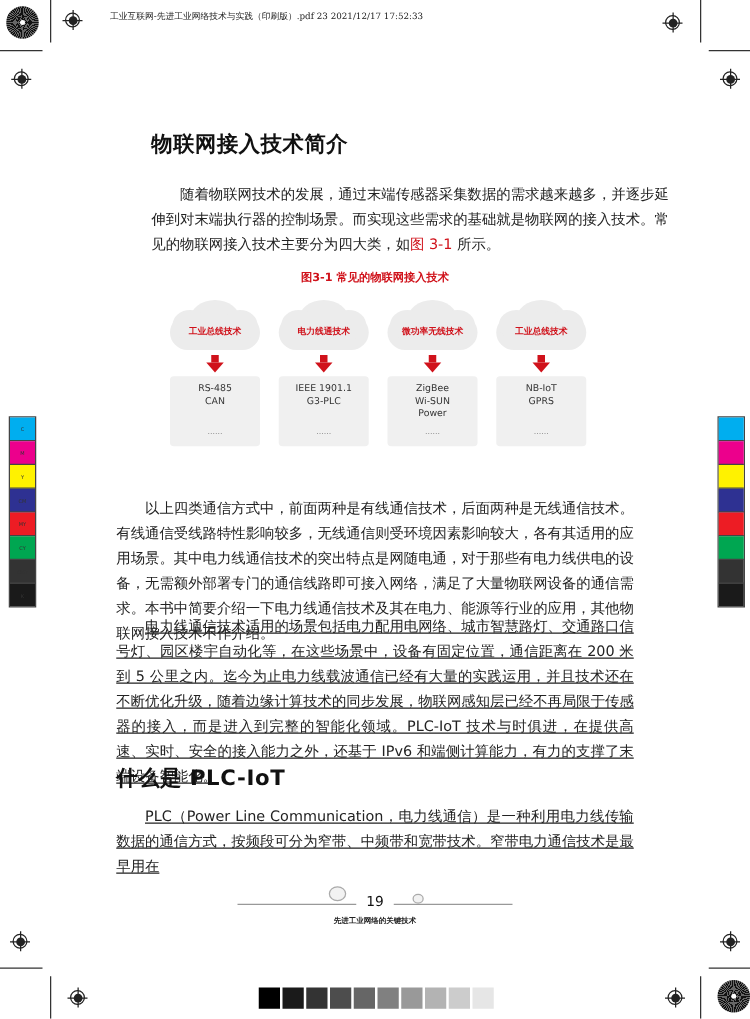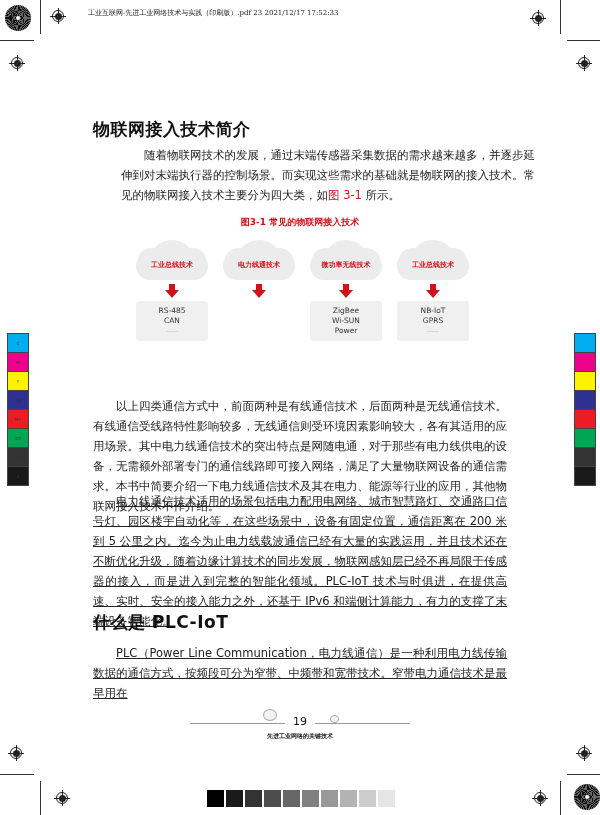--- a/index.html
+++ b/index.html
@@ -34,21 +34,21 @@
   .fig-col { position:absolute; top:238px; width:88px; height:110px; }
   .cloud { position:absolute; left:0; top:0; width:88px; height:44px; }
   .cloud .c1 { position:absolute; left:8px; top:14px; width:72px; height:28px; background:#ececec; border-radius:16px; }
   .cloud .c2 { position:absolute; left:24px; top:2px; width:40px; height:32px; background:#ececec; border-radius:50%; }
   .cloud .c3 { position:absolute; left:10px; top:10px; width:28px; height:24px; background:#ececec; border-radius:50%; }
   .cloud .c4 { position:absolute; left:50px; top:10px; width:28px; height:24px; background:#ececec; border-radius:50%; }
   .cloud .lbl { position:absolute; left:0; top:22px; width:88px; text-align:center; font-size:7px; color:#d0121b; font-weight:bold; }
   .arrow { position:absolute; left:37px; top:46px; width:14px; height:14px; }
   .arrow .stem { position:absolute; left:4px; top:0; width:6px; height:6px; background:#d0121b; }
   .arrow .head { position:absolute; left:0; top:6px; width:0; height:0; border-left:7px solid transparent; border-right:7px solid transparent; border-top:8px solid #d0121b; }
-  .box { position:absolute; left:8px; top:63px; width:72px; height:40px; background:#f0f0f0; border-radius:3px; text-align:center; font-size:7.5px; color:#333; line-height:10px; padding-top:5px; box-sizing:border-box; }
+  .box { position:absolute; left:8px; top:63px; width:72px; height:56px; background:#f0f0f0; border-radius:3px; text-align:center; font-size:7.5px; color:#333; line-height:10px; padding-top:5px; box-sizing:border-box; }
   .box .ell { position:absolute; left:0; bottom:6px; width:72px; text-align:center; font-size:6px; color:#888; }
 
   .footer-line { position:absolute; top:723px; height:1px; background:#999; }
   .page-no { position:absolute; left:0; width:600px; top:715px; text-align:center; font-size:11px; color:#111; }
   .footer-title { position:absolute; left:0; width:600px; top:732px; text-align:center; font-size:6px; font-weight:bold; color:#222; }
   .leaf { position:absolute; width:12px; height:10px; border:1px solid #aaa; border-radius:50%; background:#f2f2f2; }
 
   .gray-bar { position:absolute; left:207px; top:790px; display:flex; gap:2px; }
   .gray-bar .g { width:17px; height:17px; }
 </style>
@@ -133,21 +133,21 @@
   <div class="sw" style="background:#00aeef;"></div>
   <div class="sw" style="background:#ec008c;"></div>
   <div class="sw" style="background:#fff200;"></div>
   <div class="sw" style="background:#2e3192;"></div>
   <div class="sw" style="background:#ed1c24;"></div>
   <div class="sw" style="background:#00a651;"></div>
   <div class="sw" style="background:#333333;"></div>
   <div class="sw" style="background:#1a1a1a;"></div>
 </div>
 
-<div class="h1" style="top:118px;">物联网接入技术简介</div>
+<div class="h1" style="top:104px;margin-left:28px;">物联网接入技术简介</div>
 <div class="para" style="top:145px;margin-left:28px;">
   <span class="indent"></span><span>随着物联网技术的发展，通过末端传感器采集数据的需求越来越多，并逐步延伸到对末端执行器的控制场景。而实现这些需求的基础就是物联网的接入技术。常见的物联网接入技术主要分为四大类，如</span><span class="red">图 3-1</span><span> 所示。</span>
 </div>
 
 <div class="fig-title">图3-1 常见的物联网接入技术</div>
 
 <div class="fig-col" style="left:128px;">
   <div class="cloud">
       <div class="c1"></div>
       <div class="c2"></div>
@@ -171,20 +171,25 @@
       <div class="c1"></div>
       <div class="c2"></div>
       <div class="c3"></div>
       <div class="c4"></div>
     <div class="lbl">电力线通技术</div>
     </div>
   <div class="arrow">
       <div class="stem"></div>
       <div class="head"></div>
     </div>
+  <div class="box">
+    <div>IEEE 1901.1</div>
+    <div>G3-PLC</div>
+    <div class="ell">……</div>
+  </div>
 </div>
 
 <div class="fig-col" style="left:302px;">
   <div class="cloud">
       <div class="c1"></div>
       <div class="c2"></div>
       <div class="c3"></div>
       <div class="c4"></div>
     <div class="lbl">微功率无线技术</div>
     </div>

